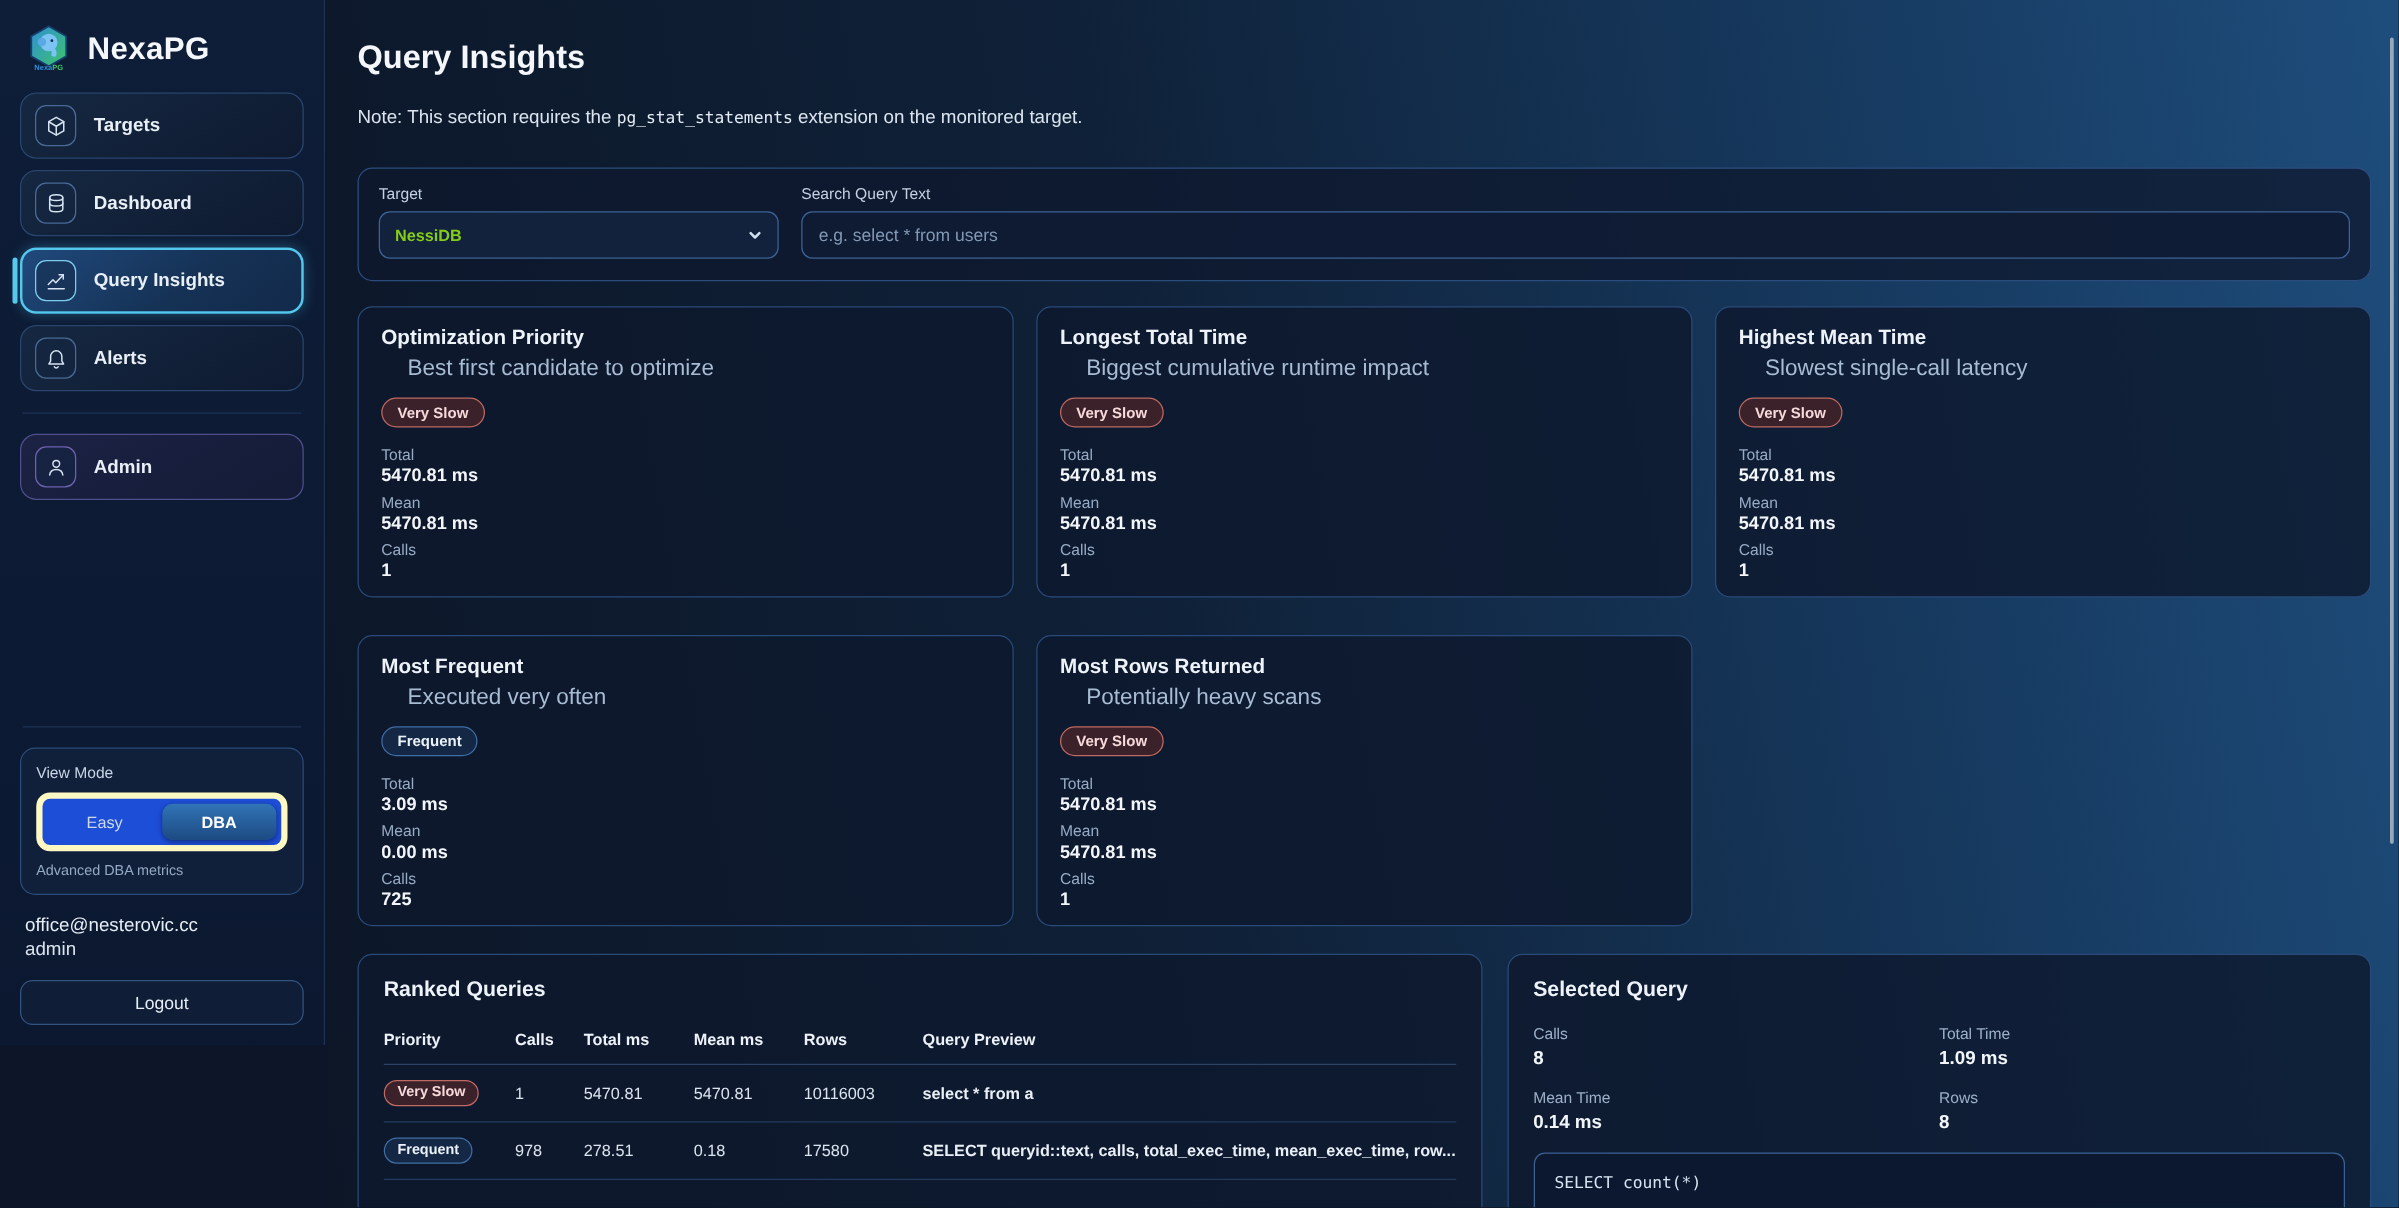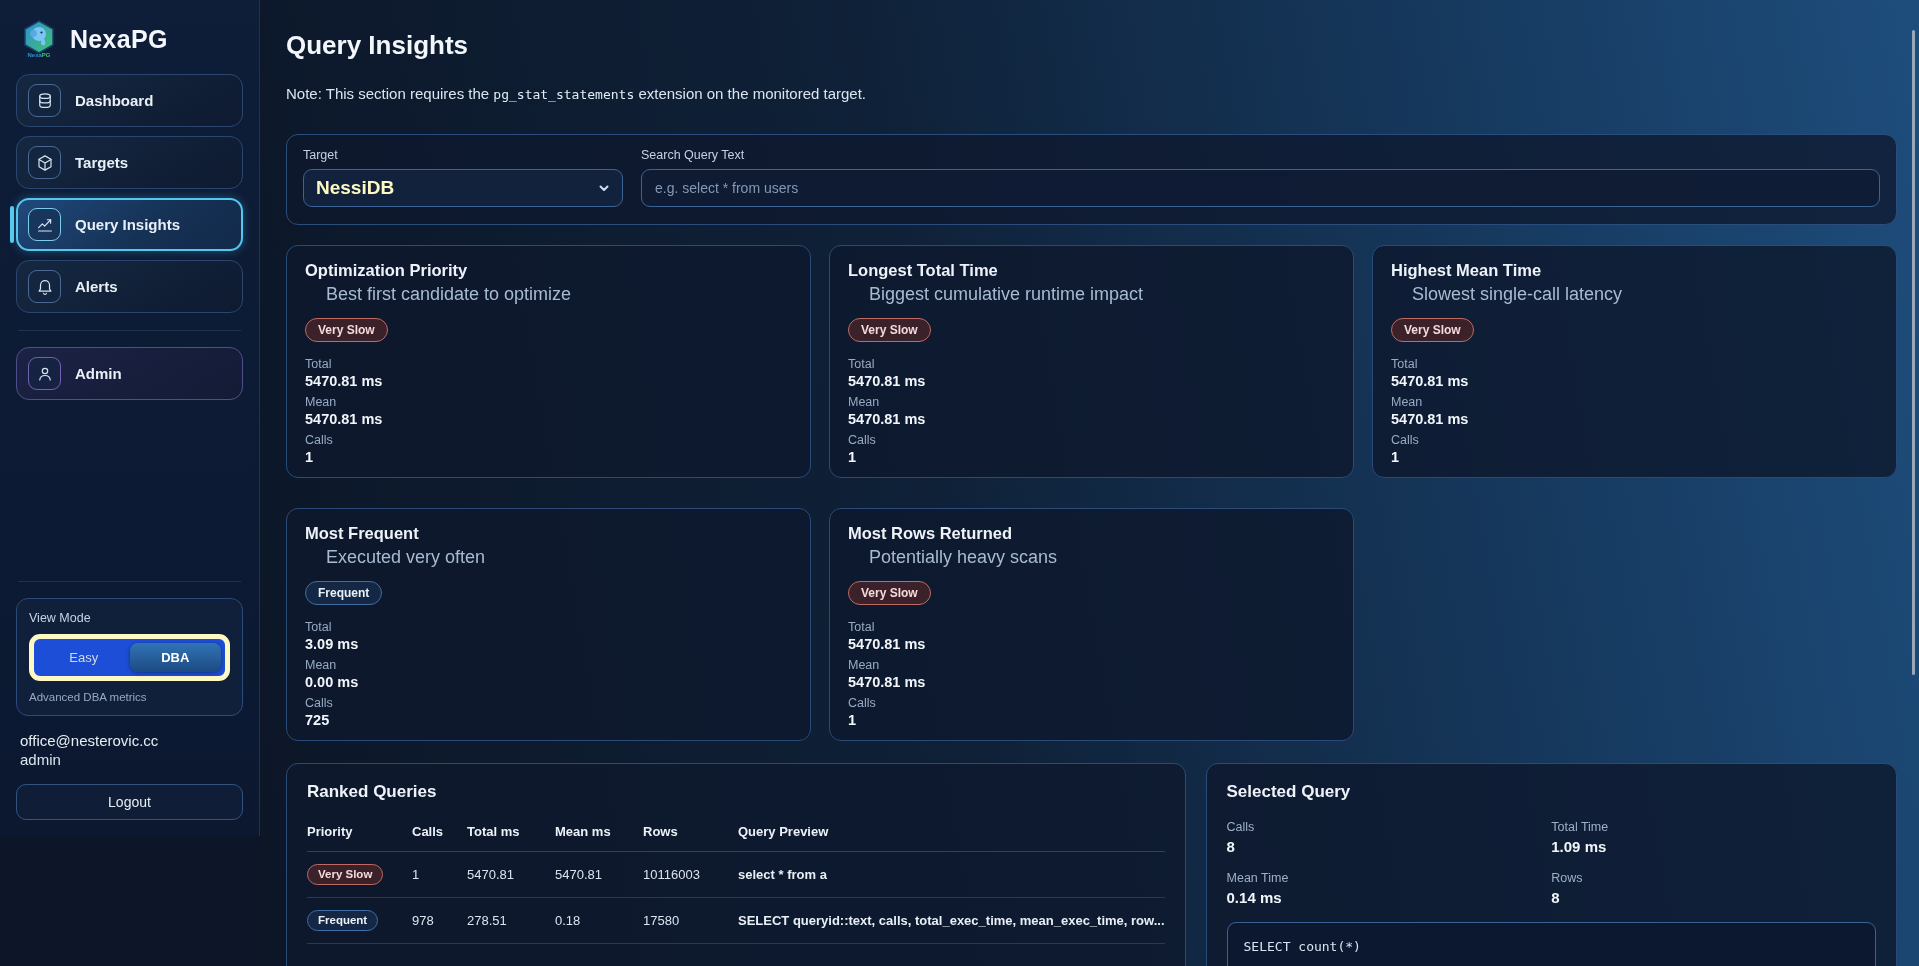--- a/index.html
+++ b/index.html
@@ -110,21 +110,21 @@
     display:flex; gap:18px;
   }
   .field-label { font-size:12.5px; color:#c3d1e1; margin-bottom:7px; }
   .target-field { width:320px; }
   .search-field { flex:1; }
   .select-box {
     height:38px; border:1px solid #3c6395; border-radius:9px;
     background:#12213c; display:flex; align-items:center; justify-content:space-between;
     padding:0 12px; cursor:pointer;
   }
-  .select-value { font-size:19px; font-weight:bold; color:#fef9c3; }
+  .select-value { font-size:13px; font-weight:bold; color:#84cc16; }
   .text-input {
     width:100%; height:38px; border:1px solid #3c6395; border-radius:9px;
     background:rgba(16,28,52,.9); color:#e8eef6;
     font-size:14px; padding:0 13px; font-family:inherit; outline:none;
   }
   .text-input::placeholder { color:#8299b5; }
 
   .cards-grid {
     margin-top:20px;
     display:grid; grid-template-columns:repeat(3,1fr);
@@ -215,36 +215,36 @@
         <circle cx="19.5" cy="12.5" r="1.1" fill="#0e2a4a"></circle>
       </svg>
       <div class="logo-mini"><span class="nx">Nexa</span><span class="pg">PG</span></div>
     </div>
     <div class="brand-name">NexaPG</div>
   </div>
 
   <div class="nav-item">
     <span class="icon-box">
       <svg class="nav-svg" width="18" height="18" viewBox="0 0 24 24">
+          <path d="M12 2.5l8 4.5v10l-8 4.5-8-4.5V7z"></path>
+          <path d="M12 12L4 7.2M12 12l8-4.8M12 12v9"></path>
+        </svg>
+    </span>
+    <span class="nav-label">Targets</span>
+  </div>
+
+  <div class="nav-item">
+    <span class="icon-box">
+      <svg class="nav-svg" width="18" height="18" viewBox="0 0 24 24">
           <ellipse cx="12" cy="5.5" rx="7" ry="3"></ellipse>
           <path d="M5 5.5v6c0 1.7 3.1 3 7 3s7-1.3 7-3v-6"></path>
           <path d="M5 11.5v6c0 1.7 3.1 3 7 3s7-1.3 7-3v-6"></path>
         </svg>
     </span>
     <span class="nav-label">Dashboard</span>
-  </div>
-
-  <div class="nav-item">
-    <span class="icon-box">
-      <svg class="nav-svg" width="18" height="18" viewBox="0 0 24 24">
-          <path d="M12 2.5l8 4.5v10l-8 4.5-8-4.5V7z"></path>
-          <path d="M12 12L4 7.2M12 12l8-4.8M12 12v9"></path>
-        </svg>
-    </span>
-    <span class="nav-label">Targets</span>
   </div>
 
   <div class="nav-item active">
     <span class="icon-box">
       <svg class="nav-svg" width="18" height="18" viewBox="0 0 24 24">
           <path d="M3.5 15.5l5-5 3 3 8-8.5"></path>
           <path d="M15 5h4.5V9.5"></path>
           <path d="M3.5 20h17"></path>
         </svg>
     </span>

